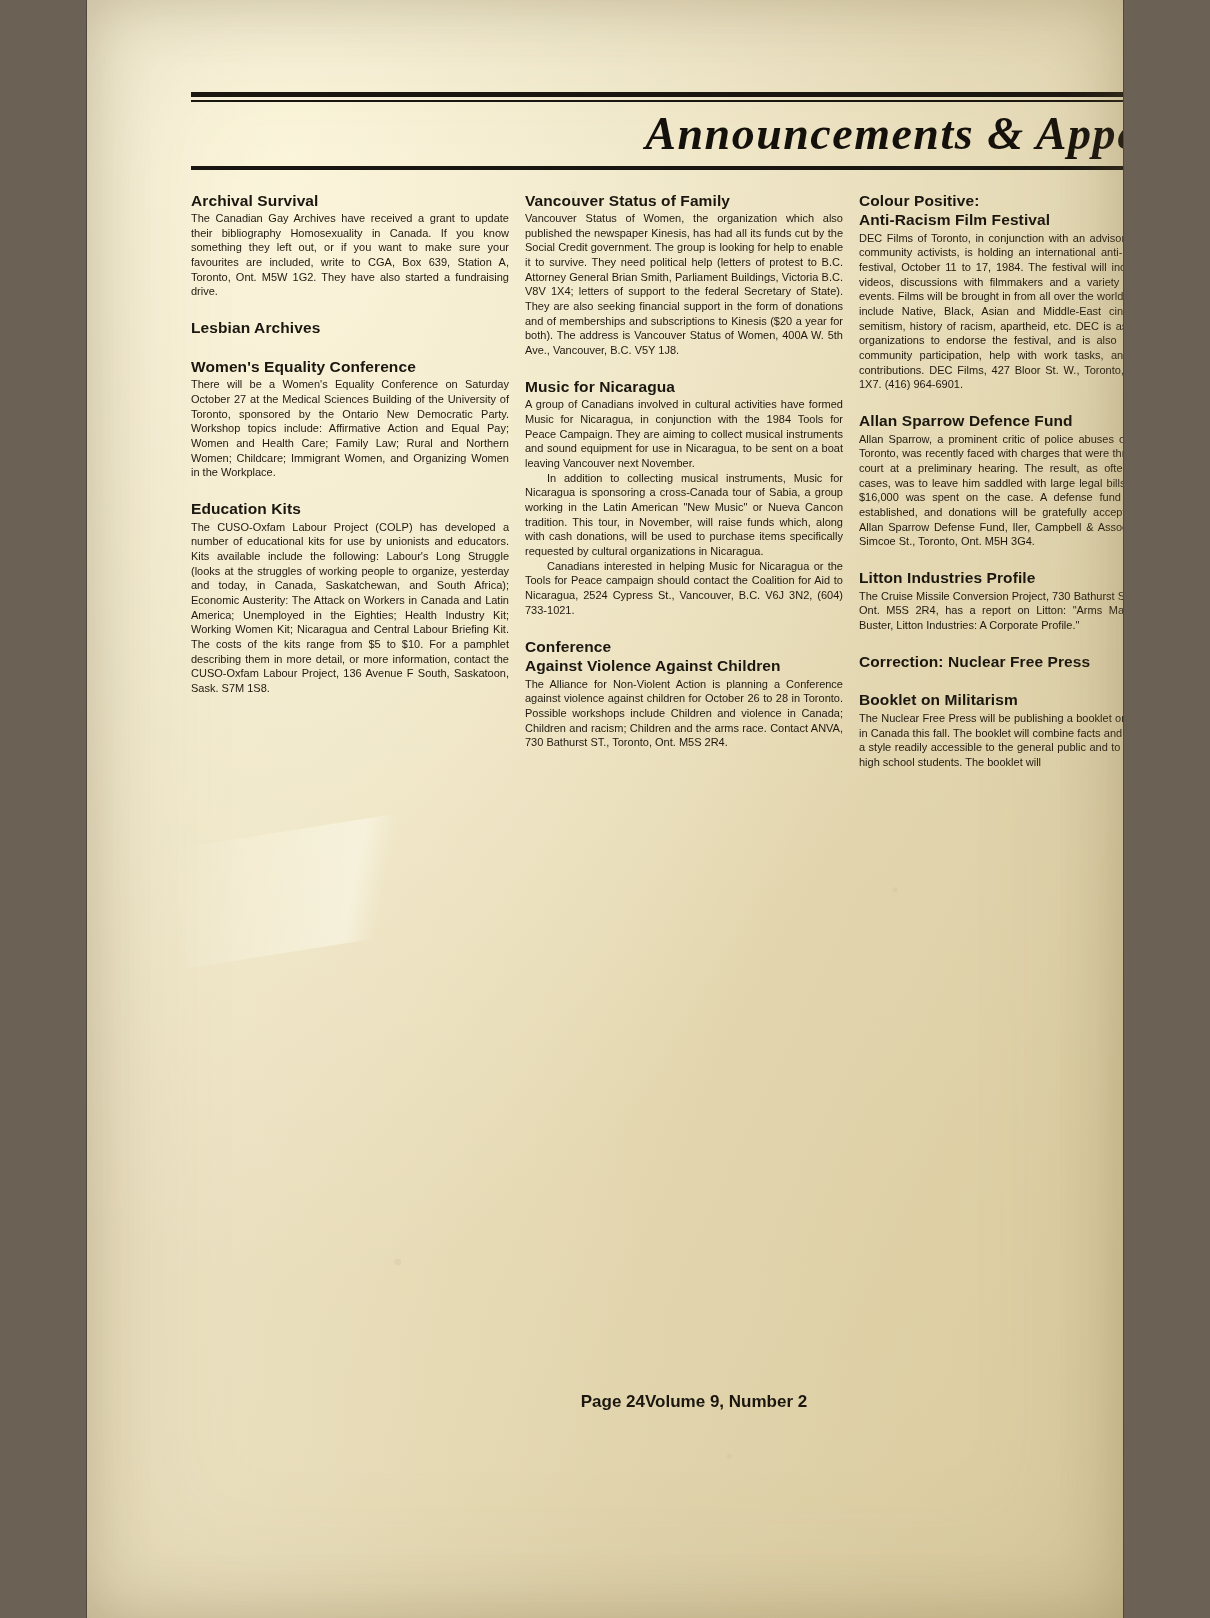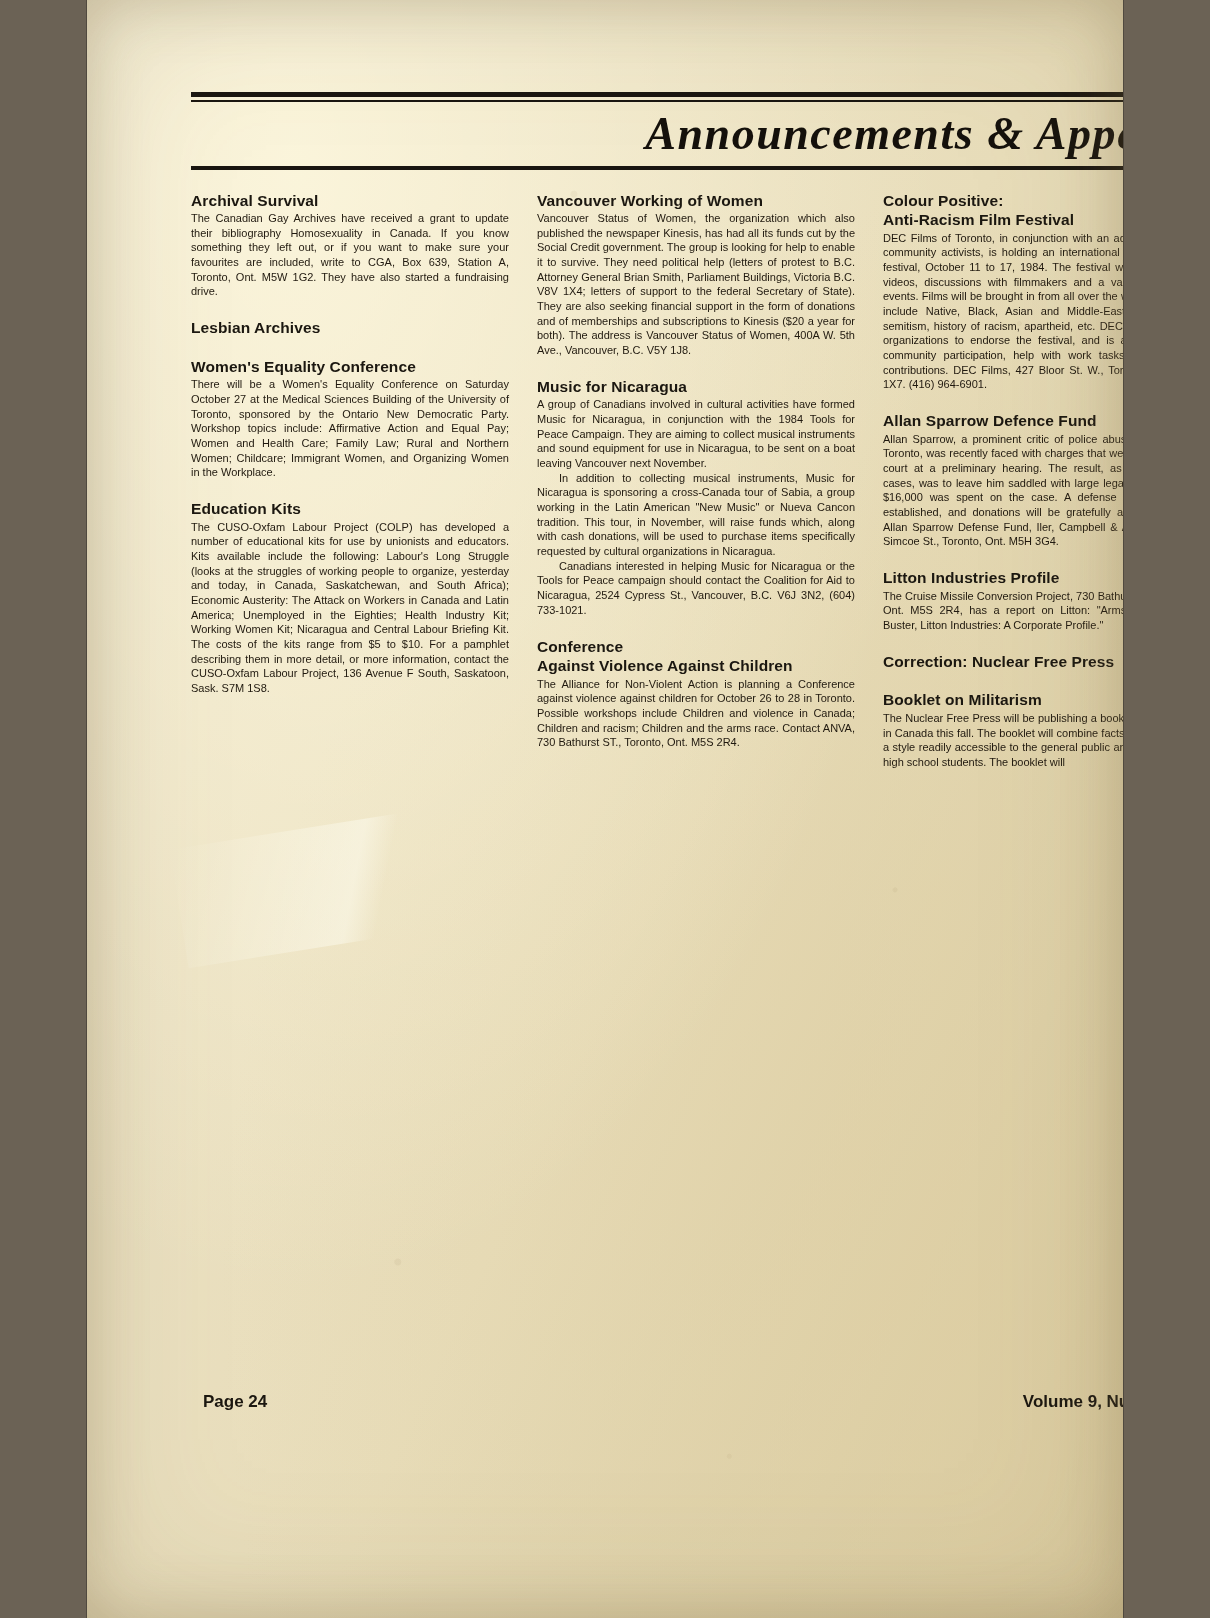--- a/index.html
+++ b/index.html
@@ -86,21 +86,21 @@
     line-height: 1.12;
   }
   .rule-bottom {
     height: 4px;
     background: #191510;
     margin-top: 2px;
   }
 
   .columns {
     display: flex;
-    gap: 28px;
+    gap: 16px;
     margin-top: 22px;
   }
   .col {
     width: 318px;
     flex: 0 0 318px;
   }
   .col.mid { width: 318px; flex: 0 0 318px; }
   .col.right { width: 318px; flex: 0 0 318px; }
 
   .item { margin-bottom: 20px; }
@@ -122,21 +122,21 @@
     hyphens: none;
   }
   .item p.indent { text-indent: 22px; }
 
   .footer {
     position: absolute;
     left: 0;
     right: 12px;
     top: 1300px;
     display: flex;
-    justify-content: space-between;
+    justify-content: center;
     font-size: 17px;
     font-weight: bold;
     color: #1b1710;
   }
   .footer .pg { padding-left: 12px; }
   .footer .vol { padding-right: 4px; }
 </style>
 </head>
 <body>
 
@@ -172,21 +172,21 @@
         <div class="item">
           <h3>Education Kits</h3>
           <p>The CUSO-Oxfam Labour Project (COLP) has developed a number of educational kits for use by unionists and educators. Kits available include the following: Labour's Long Struggle (looks at the struggles of working people to organize, yesterday and today, in Canada, Saskatchewan, and South Africa); Economic Austerity: The Attack on Workers in Canada and Latin America; Unemployed in the Eighties; Health Industry Kit; Working Women Kit; Nicaragua and Central Labour Briefing Kit. The costs of the kits range from $5 to $10. For a pamphlet describing them in more detail, or more information, contact the CUSO-Oxfam Labour Project, 136 Avenue F South, Saskatoon, Sask. S7M 1S8.</p>
         </div>
 
       </div>
 
       <div class="col mid">
 
         <div class="item">
-          <h3>Vancouver Working of Women</h3>
+          <h3>Vancouver Status of Family</h3>
           <p>Vancouver Status of Women, the organization which also published the newspaper Kinesis, has had all its funds cut by the Social Credit government. The group is looking for help to enable it to survive. They need political help (letters of protest to B.C. Attorney General Brian Smith, Parliament Buildings, Victoria B.C. V8V 1X4; letters of support to the federal Secretary of State). They are also seeking financial support in the form of donations and of memberships and subscriptions to Kinesis ($20 a year for both). The address is Vancouver Status of Women, 400A W. 5th Ave., Vancouver, B.C. V5Y 1J8.</p>
         </div>
 
         <div class="item">
           <h3>Music for Nicaragua</h3>
           <p>A group of Canadians involved in cultural activities have formed Music for Nicaragua, in conjunction with the 1984 Tools for Peace Campaign. They are aiming to collect musical instruments and sound equipment for use in Nicaragua, to be sent on a boat leaving Vancouver next November.</p>
           <p class="indent">In addition to collecting musical instruments, Music for Nicaragua is sponsoring a cross-Canada tour of Sabia, a group working in the Latin American "New Music" or Nueva Cancon tradition. This tour, in November, will raise funds which, along with cash donations, will be used to purchase items specifically requested by cultural organizations in Nicaragua.</p>
           <p class="indent">Canadians interested in helping Music for Nicaragua or the Tools for Peace campaign should contact the Coalition for Aid to Nicaragua, 2524 Cypress St., Vancouver, B.C. V6J 3N2, (604) 733-1021.</p>
         </div>
 

